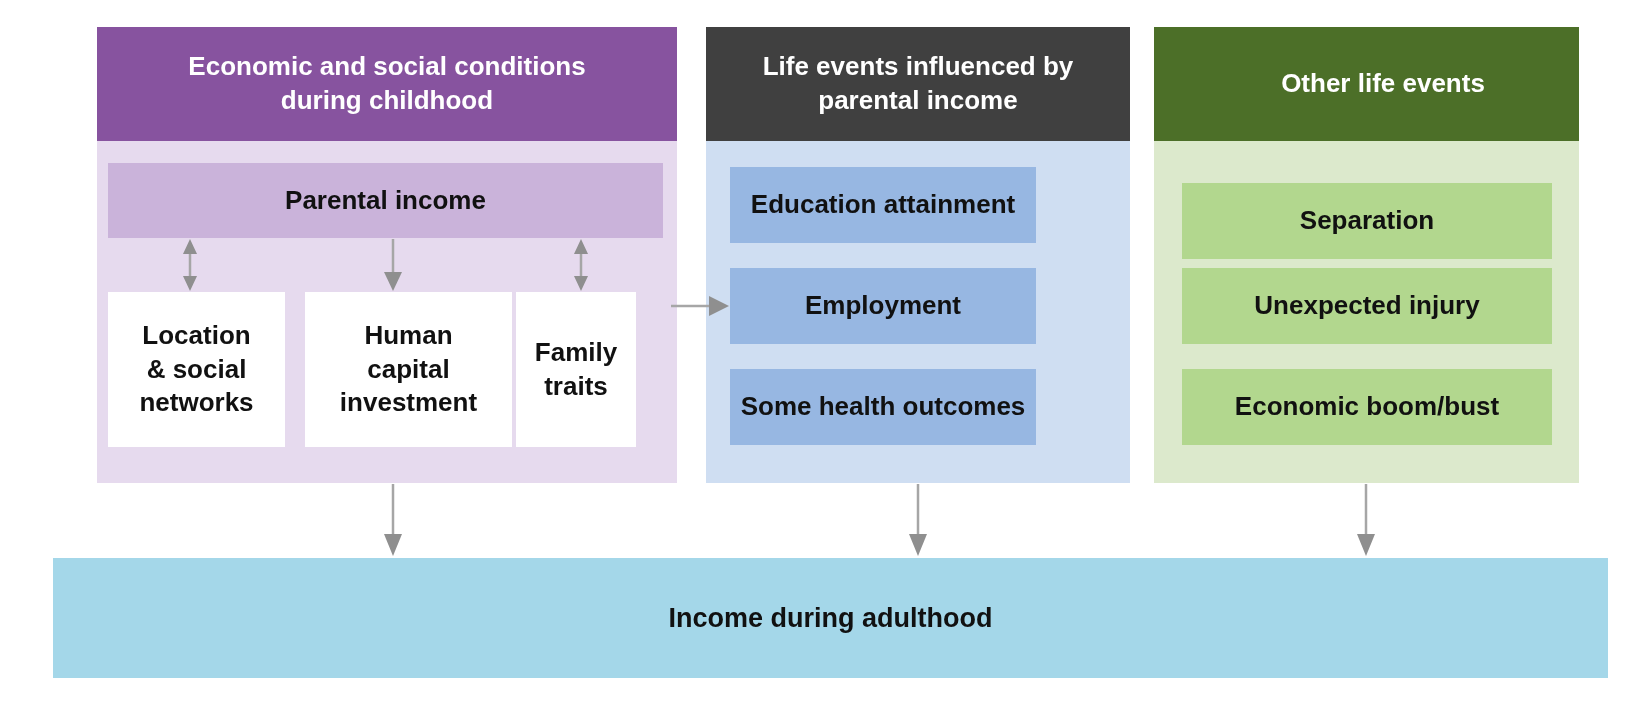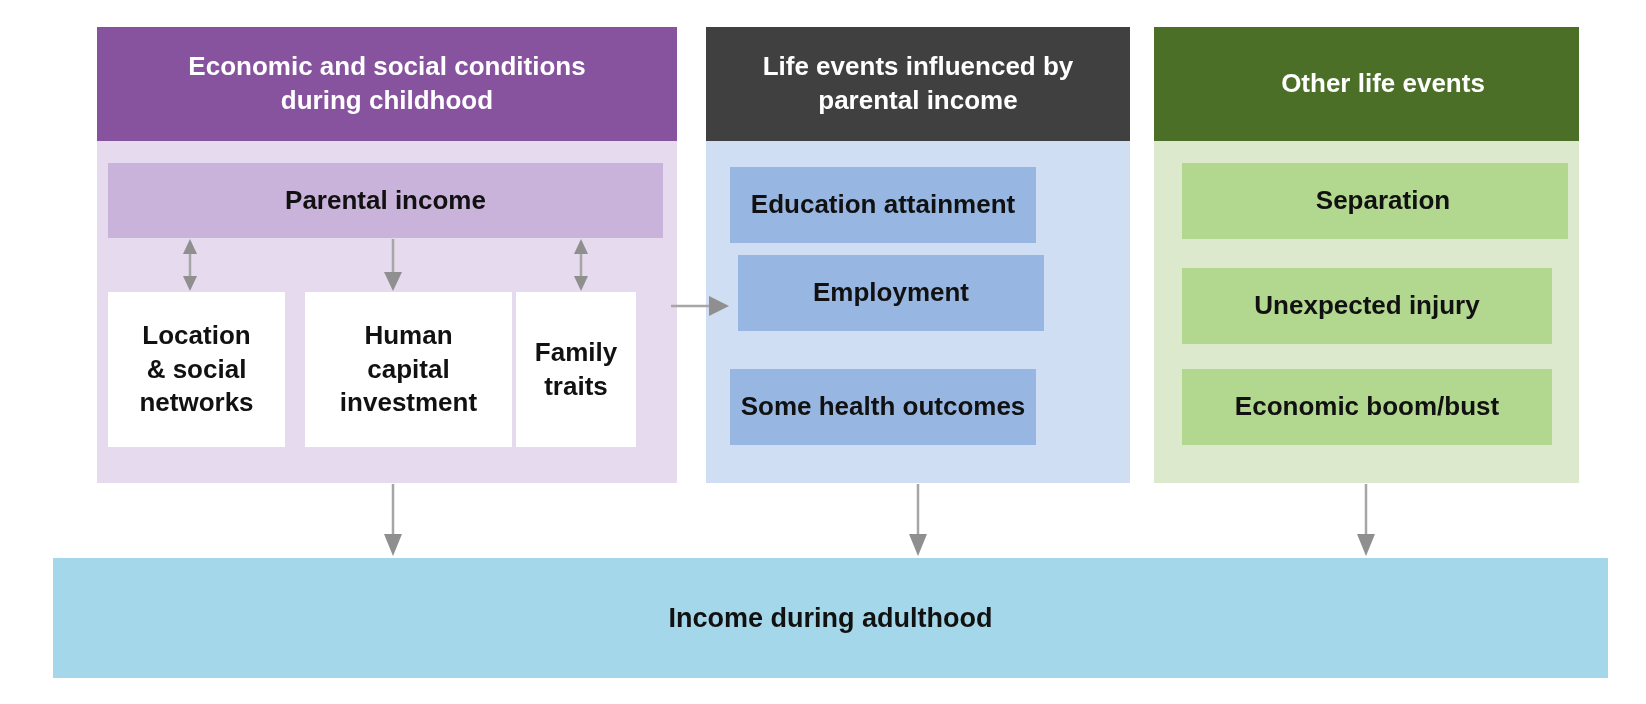--- a/index.html
+++ b/index.html
@@ -33,27 +33,27 @@
   #panel-childhood .panel-header { background: #87539f; }
   #box-parental-income { left: 11px; top: 136px; width: 555px; height: 75px; background: #cab3da; }
   #box-location  { left: 11px;  top: 265px; width: 177px; height: 155px; background: #ffffff; }
   #box-human     { left: 208px; top: 265px; width: 207px; height: 155px; background: #ffffff; }
   #box-family    { left: 419px; top: 265px; width: 120px; height: 155px; background: #ffffff; }
 
   #panel-life-events { left: 706px; width: 424px; background: #cfdef2; }
   #panel-life-events .panel-header { background: #404040; }
   #panel-life-events .sub-box { left: 24px; width: 306px; height: 76px; background: #97b7e2; }
   #box-education { top: 140px; }
-  #box-employment { top: 228px; margin-left: 8px; }
+  #box-employment { top: 241px; }
   #box-health { top: 342px; }
 
   #panel-other { left: 1154px; width: 425px; background: #dce9cc; }
   #panel-other .panel-header { background: #4c6f28; padding-left: 33px; }
   #panel-other .sub-box { left: 28px; width: 370px; height: 76px; background: #b2d78e; }
-  #box-separation { top: 136px; padding-left: 16px; }
+  #box-separation { top: 156px; }
   #box-injury { top: 241px; }
   #box-boom-bust { top: 342px; }
 
   #income-bar {
     position: absolute; left: 53px; top: 558px; width: 1555px; height: 120px;
     background: #a4d7e9;
     display: flex; align-items: center; justify-content: center;
     font-weight: bold; font-size: 27px; color: #111111;
   }
 

